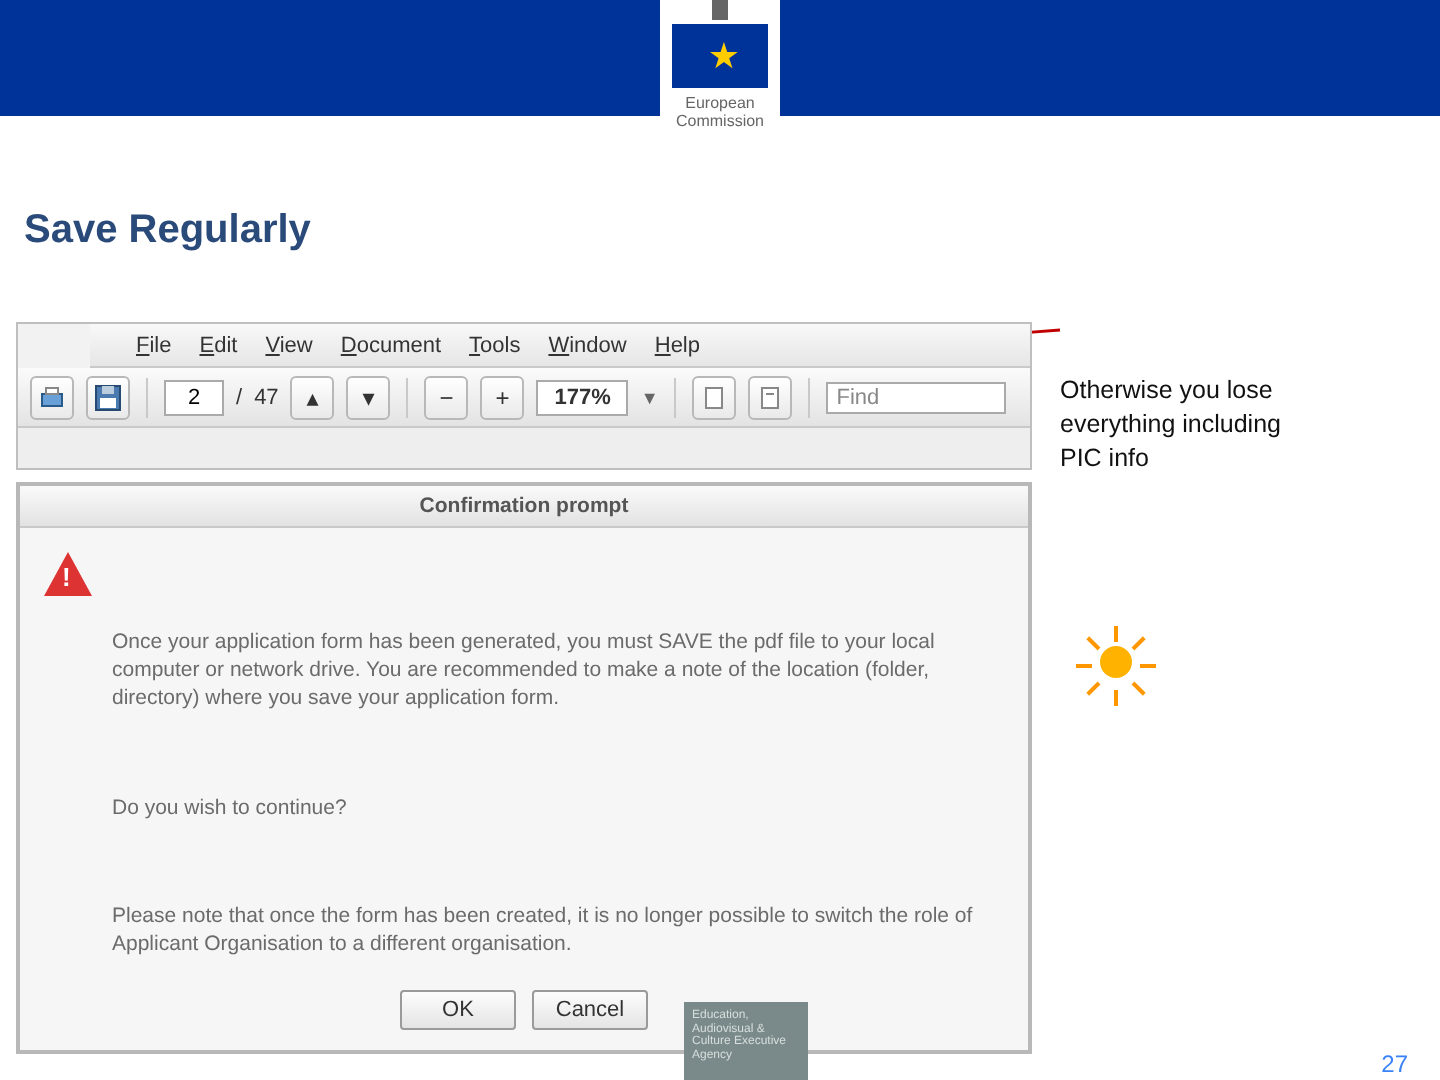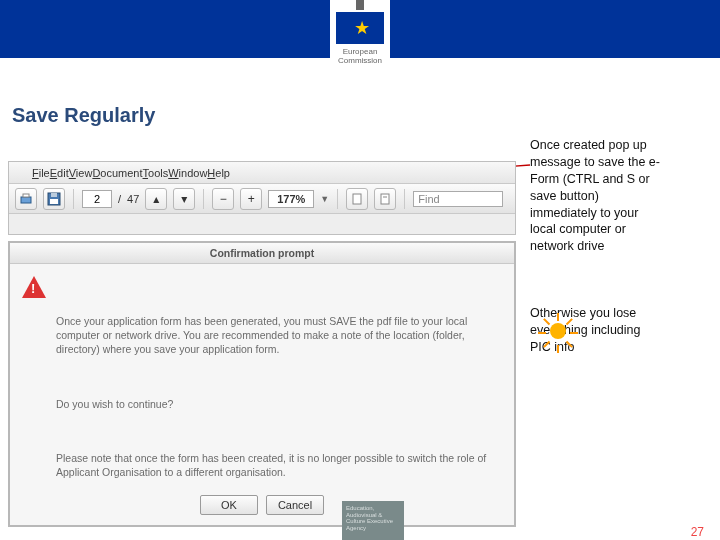--- a/index.html
+++ b/index.html
@@ -12,21 +12,21 @@
   .eu-flag { width: 48px; height: 32px; background: #003399; margin: 2px auto 0; position: relative; display:flex; align-items:center; justify-content:center; }
   .eu-flag .stars { color: #ffcc00; font-size: 18px; letter-spacing: -4px; }
   .ec-label { font-size: 8px; color: #666; margin-top: 4px; line-height: 1.1; }
 
   .heading { font-size: 20px; font-weight: bold; color: #2a4a7a; padding: 14px 12px 6px; }
 
   .content { position: relative; width: 100%; height: 420px; }
 
   
   .viewer { position: absolute; top: 28px; left: 8px; width: 508px; border: 1px solid #bfbfbf; background: #f2f2f2; }
-  .menubar { background: linear-gradient(#f8f8f8,#e6e6e6); border-bottom: 1px solid #c9c9c9; height: 22px; display: flex; align-items: center; padding: 0 23px; font-size: 11px; color: #333; }
+  .menubar { background: linear-gradient(#f8f8f8,#e6e6e6); border-bottom: 1px solid #c9c9c9; height: 22px; display: flex; align-items: center; padding: 0 23px; gap: 14px; font-size: 11px; color: #333; margin-left: 36px; }
   .menubar span u { text-decoration: underline; }
   .toolbar { background: linear-gradient(#fbfbfb,#e3e3e3); border-bottom: 1px solid #c9c9c9; height: 30px; display: flex; align-items: center; padding: 0 6px; gap: 6px; font-size: 11px; color: #333; }
   .tbtn { width: 22px; height: 22px; border: 1px solid #b8b8b8; border-radius: 3px; background: linear-gradient(#fff,#e9e9e9); display:flex; align-items:center; justify-content:center; font-size: 12px; }
   .tsep { width:1px; height:20px; background:#c9c9c9; margin:0 2px;}
   .tinput { width: 30px; height: 18px; border:1px solid #aaa; background:#fff; font-size:11px; text-align:center; }
   .zoom-field { width: 46px; height: 18px; border:1px solid #aaa; background:#fff; font-size:11px; text-align:center; display:flex; align-items:center; justify-content:center;font-weight:bold;}
   .find-field { width: 90px; height: 16px; border:1px solid #aaa; background:#fff; font-size:11px; padding:0 4px; display:flex; align-items:center; color:#888;}
   .viewer-body { height: 20px; background: #eee; }
 
   
@@ -47,21 +47,21 @@
   .idea-bulb { width:16px; height:16px; background:#ffb300; border-radius:50%; position:absolute; left:12px; top:10px;}
   .idea-rays { position:absolute; inset:0; }
   .idea-rays span { position:absolute; width:2px; height:8px; background:#ff9800; left:19px; top:0; transform-origin: 1px 20px; }
 
   
   .arrow-line { position:absolute; left: 75px; top: 30px; width: 460px; height: 40px; pointer-events:none; }
 
   
   .footer-logo { position:absolute; left:342px; bottom:10px; width:62px; height:42px; background:#7a8a8a; color:#d8dede; font-size:6px; line-height:1.1; padding:4px; }
 
-  .pagenum { position:absolute; right: 16px; bottom: 14px; font-size: 12px; color:#ef4444; }
+  .pagenum { position:absolute; right: 16px; bottom: 14px; font-size: 12px; color:#3b82f6; }
 </style>
 </head>
 <body>
 
 <div class="banner">
   <div class="banner-blue"></div>
   <div class="banner-flag-wrap">
     <div class="flag-top"></div>
     <div class="eu-flag">
         <span class="stars">★</span>
@@ -153,21 +153,20 @@
         <p>Please note that once the form has been created, it is no longer possible to switch the role of Applicant Organisation to a different organisation.</p>
       </div>
     </div>
     <div class="dlg-btns">
       <div class="dlg-btn">OK</div>
       <div class="dlg-btn">Cancel</div>
     </div>
   </div>
 
   <div class="rcol">
-    <div class="para1">Once created pop up message to save the e-Form (CTRL and S or save button) immediately to your local computer or network drive</div>
     <div class="para2">Otherwise you lose everything including PIC info</div>
   </div>
 
   <div class="idea-icon">
     <div class="idea-rays">
       <span style="transform:rotate(0deg)"></span>
         <span style="transform:rotate(45deg)"></span>
         <span style="transform:rotate(90deg)"></span>
         <span style="transform:rotate(135deg)"></span>
         <span style="transform:rotate(180deg)"></span>

